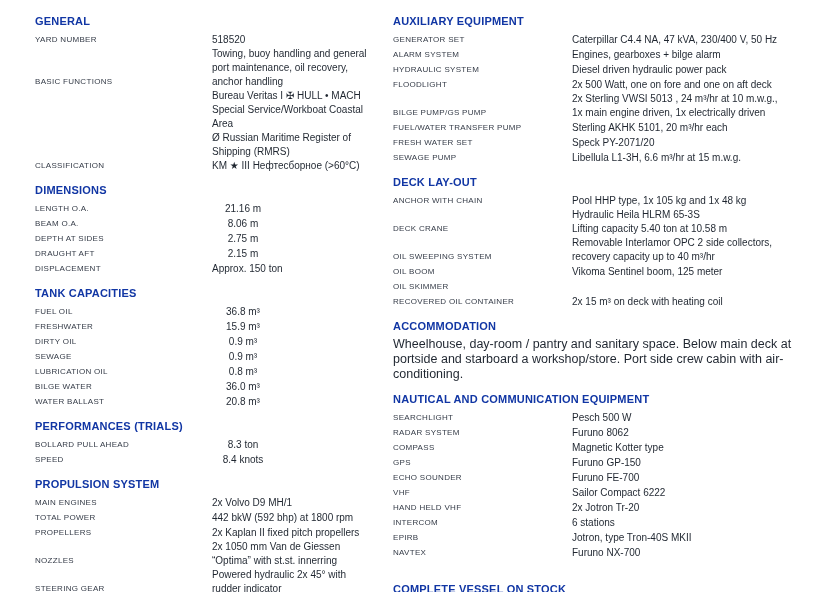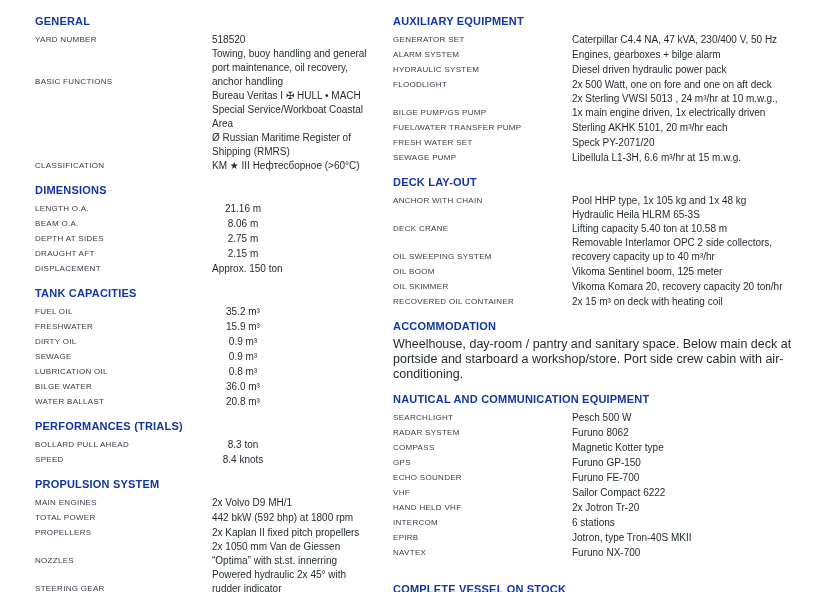--- a/index.html
+++ b/index.html
@@ -121,21 +121,21 @@
         </div>
         </div>
     </section>
 
     <section class="sec center-vals">
       <h2 class="sec-title">TANK CAPACITIES</h2>
       <div class="rows">
 
       <div class="row">
           <div class="row-label">FUEL OIL</div>
-          <div class="row-value">35.2 m³</div>
+          <div class="row-value">36.8 m³</div>
         </div>
           <div class="row">
           <div class="row-label">FRESHWATER</div>
           <div class="row-value">15.9 m³</div>
         </div>
           <div class="row">
           <div class="row-label">DIRTY OIL</div>
           <div class="row-value">0.9 m³</div>
         </div>
           <div class="row">
@@ -262,21 +262,20 @@
           <div class="row-label">OIL SWEEPING SYSTEM</div>
           <div class="row-value">Removable Interlamor OPC 2 side collectors,
 recovery capacity up to 40 m³/hr</div>
         </div>
           <div class="row">
           <div class="row-label">OIL BOOM</div>
           <div class="row-value">Vikoma Sentinel boom, 125 meter</div>
         </div>
           <div class="row">
           <div class="row-label">OIL SKIMMER</div>
-          <div class="row-value">Vikoma Komara 20, recovery capacity 20 ton/hr</div>
         </div>
           <div class="row">
           <div class="row-label">RECOVERED OIL CONTAINER</div>
           <div class="row-value">2x 15 m³ on deck with heating coil</div>
         </div>
         </div>
     </section>
 
     <section class="sec">
       <h2 class="sec-title">ACCOMMODATION</h2>

